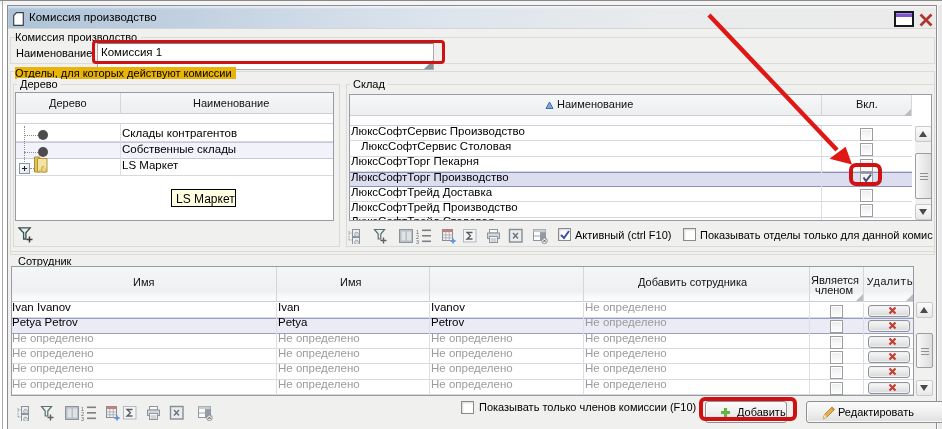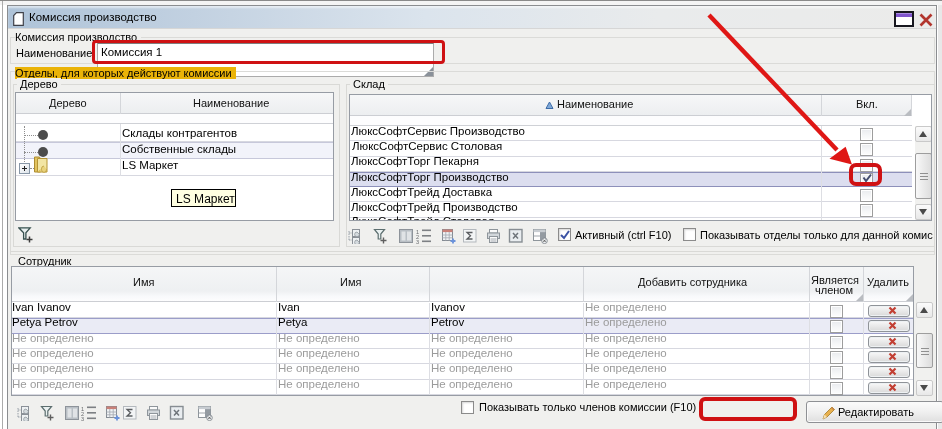--- a/index.html
+++ b/index.html
@@ -61,21 +61,21 @@
     <div style="position:absolute;left:0;top:0;width:16px;height:4px;background:#8055cc;box-shadow:inset 0 1px 0 #a98ae0;"></div>
   </div>
   <svg class="abs" style="left:910px;top:7px;" width="16" height="14" viewBox="0 0 16 14">
     <path d="M2.5 1.5 L13.5 12.5 M13.5 1.5 L2.5 12.5" stroke="#b2352d" stroke-width="2.7"></path>
   </svg>
 
   <div class="abs" style="left:2px;top:31px;width:925px;height:27px;border:1px solid #dbdbd8;"></div>
   <div class="lbl" style="left:7px;top:25px;background:#f0f0ee;padding-right:4px;">Комиссия производство</div>
 
   <div class="lbl" style="left:8px;top:41px;">Наименование</div>
-  <div class="abs" style="left:89px;top:37px;width:337px;height:34px;background:#fff;
+  <div class="abs" style="left:89px;top:37px;width:337px;height:27px;background:#fff;
       border:1px solid #ababab;border-top-color:#7e7e7e;">
     <div style="position:absolute;left:3px;top:2px;font-size:11.5px;">Комиссия 1</div>
     <svg style="position:absolute;right:0;bottom:0;" width="9" height="9" viewBox="0 0 9 9">
       <path d="M9 0 L9 9 L0 9 Z" fill="#8a9199"></path>
     </svg>
   </div>
   <div class="redbox" style="left:84px;top:34px;width:353px;height:24px;"></div>
 
   <div class="abs" style="left:2px;top:65px;width:925px;height:184px;border:1px solid #dbdbd8;"></div>
   <div class="lbl" style="left:7px;top:61px;background:#eab308;padding-right:4px;">Отделы, для которых действуют комиссии</div>
@@ -144,21 +144,21 @@
     </div>
     <div class="gband" style="top:21px;height:10px;width:562px;"></div>
     <div class="grow" style="top:31px;width:562px;height:15px;"></div>
     <div class="grow" style="top:46px;width:562px;height:16px;"></div>
     <div class="grow" style="top:62px;width:562px;height:15px;"></div>
     <div class="grow sel" style="top:77px;width:562px;height:15px;"></div>
     <div class="grow" style="top:92px;width:562px;height:15px;"></div>
     <div class="grow" style="top:107px;width:562px;height:16px;"></div>
     <div style="position:absolute;left:471px;top:31px;width:1px;height:96px;background:#dddee3;"></div>
     <div class="gtx" style="left:1px;top:30px;">ЛюксСофтСервис Производство</div>
-    <div class="gtx" style="left:2px;top:45px;">ЛюксСофтСервис Столовая</div>
+    <div class="gtx" style="left:11px;top:45px;">ЛюксСофтСервис Столовая</div>
     <div class="gtx" style="left:1px;top:60px;">ЛюксСофтТорг Пекарня</div>
     <div class="gtx" style="left:1px;top:76px;">ЛюксСофтТорг Производство</div>
     <div class="gtx" style="left:1px;top:91px;">ЛюксСофтТрейд Доставка</div>
     <div class="gtx" style="left:1px;top:106px;">ЛюксСофтТрейд Производство</div>
     <div class="gtx" style="left:1px;top:120px;">ЛюксСофтТрейд Столовая</div>
 
     <div class="cb" style="left:510px;top:33px;"></div>
     <div class="cb" style="left:510px;top:48px;"></div>
     <div class="cb" style="left:510px;top:64px;"></div>
     <div class="cb" style="left:510px;top:78px;"></div>
@@ -245,21 +245,21 @@
   <div class="lbl" style="left:8px;top:249px;background:#f0f0ee;padding:0 2px;">Сотрудник</div>
 
   <div class="grid" style="left:3px;top:260px;width:903px;height:130px;">
     <div class="ghead" style="height:35px;background:linear-gradient(#f5f6f7 0%,#eef0f2 70%,#f8f9fb 86%,#fdfdfe 100%);">
       <div class="htx" style="left:121px;top:9px;">Имя</div>
       <div class="htx" style="left:328px;top:9px;">Имя</div>
       <div class="htx" style="left:469px;top:9px;margin-top:48px;">Фамилия</div>
       <div class="htx" style="left:626px;top:9px;">Добавить сотрудника</div>
       <div class="htx" style="left:799px;top:7px;">Является</div>
       <div class="htx" style="left:803px;top:17px;">членом</div>
-      <div class="htx" style="left:855px;top:9px;">Удалить</div>
+      <div class="htx" style="left:855px;top:9px;font-family:Liberation Mono, monospace;">Удалить</div>
       <div style="position:absolute;left:264px;top:0;width:1px;height:35px;background:#d4d6da;"></div>
       <div style="position:absolute;left:417px;top:0;width:1px;height:35px;background:#d4d6da;"></div>
       <div style="position:absolute;left:571px;top:0;width:1px;height:35px;background:#d4d6da;"></div>
       <div style="position:absolute;left:797px;top:0;width:1px;height:35px;background:#d4d6da;"></div>
       <div style="position:absolute;left:851px;top:0;width:1px;height:35px;background:#d4d6da;"></div>
       <svg style="position:absolute;left:844px;top:27px;" width="7" height="7" viewBox="0 0 7 7">
           <path d="M7 0 L7 7 L0 7 Z" fill="#b9bcc1"></path>
         </svg>
       <svg style="position:absolute;left:894px;top:27px;" width="7" height="7" viewBox="0 0 7 7">
           <path d="M7 0 L7 7 L0 7 Z" fill="#b9bcc1"></path>
@@ -392,20 +392,26 @@
       <rect x="1.5" y="1.5" width="12" height="11" fill="#fdfdfd" stroke="#8e959b"></rect>
       <rect x="1.5" y="1.5" width="12" height="2.6" fill="#c8cdd2"></rect>
       <rect x="8" y="4.1" width="5.5" height="8.4" fill="#949ba2"></rect>
       <path d="M1.5 8 L13.5 8" stroke="#949ba2" stroke-width="0.9"></path>
       <circle cx="12.5" cy="12.8" r="2.8" fill="#eef1f3" stroke="#777e85" stroke-width="0.8"></circle>
       <path d="M11.3 11.6 L13.7 14 M13.7 11.6 L11.3 14" stroke="#555" stroke-width="0.9"></path>
     </svg>
   <div class="cb cb13" style="left:453px;top:395px;background:#fff;border-color:#8b8b8b;box-shadow:inset 1px 1px 2px rgba(90,90,90,0.25);"></div>
   <div class="lbl" style="left:471px;top:395px;">Показывать только членов комиссии (F10)</div>
 
+  <div class="btn" style="left:697px;top:395px;width:82px;">
+    <svg style="position:absolute;left:14px;top:5px;" width="11" height="11" viewBox="0 0 11 11">
+        <path d="M5.5 1 L5.5 10 M1 5.5 L10 5.5" stroke="#63b549" stroke-width="3.2"></path>
+      </svg>
+    <span style="position:absolute;left:31px;top:4px;">Добавить</span>
+  </div>
   <div class="redbox" style="left:691px;top:391px;width:98px;height:24px;border-width:4px;border-radius:6px;"></div>
   <div class="btn" style="left:798px;top:395px;width:138px;">
     <svg style="position:absolute;left:15px;top:4px;" width="13" height="14" viewBox="0 0 13 14">
       <path d="M1 13 L2.5 8.5 L10 1 L12.5 3.5 L5 11 Z" fill="#e8b04d" stroke="#a07828" stroke-width="0.8"></path>
       <path d="M1 13 L2.5 8.5 L5 11 Z" fill="#f6dfae"></path>
       <path d="M10 1 L12.5 3.5 L11.5 4.5 L9 2 Z" fill="#c8884a"></path>
     </svg>
     <span style="position:absolute;left:31px;top:4px;">Редактировать</span>
   </div>
 </div>

